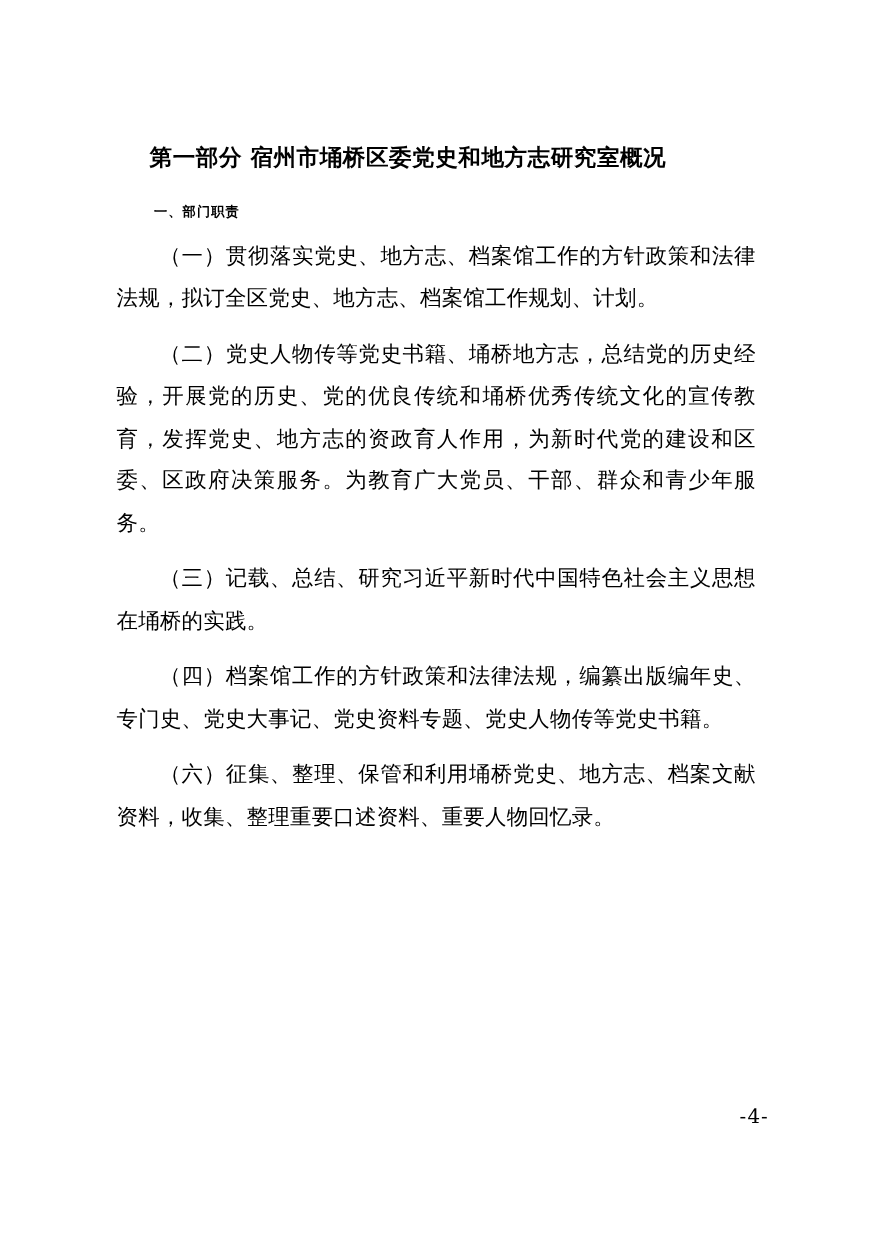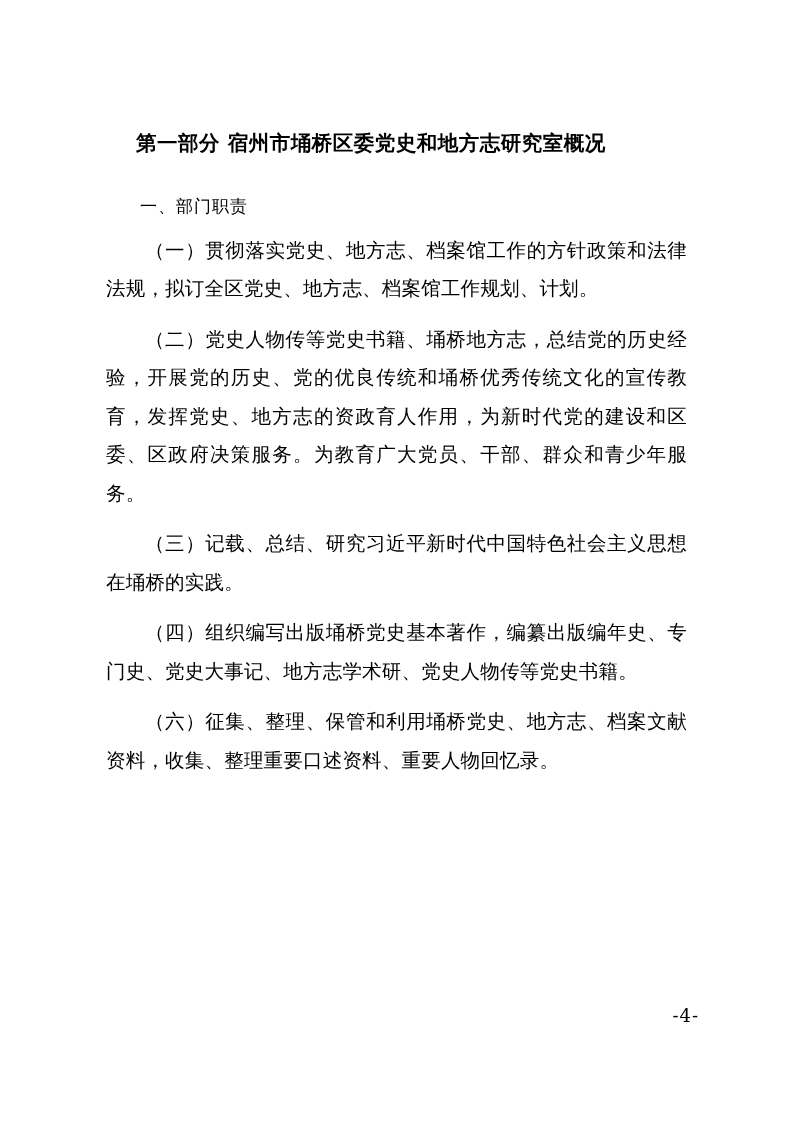--- a/index.html
+++ b/index.html
@@ -18,27 +18,27 @@
     position: relative;
     width: 793px;
     height: 1122px;
     box-sizing: border-box;
     padding: 128px 94px 0 94px;
   }
   .doc-title {
     font-size: 20.5px;
     font-weight: bold;
     letter-spacing: 0.5px;
-    margin: 0 0 34px 0;
+    margin: 0 0 24px 0;
     text-indent: 42px;
     line-height: 1.5;
   }
   .section-heading {
-    font-size: 17px;
-    font-weight: normal;
+    font-size: 12px;
+    font-weight: bold;
     margin: 0 0 6px 0;
     text-indent: 46px;
     line-height: 1.6;
     letter-spacing: 1px;
   }
   .body-par {
     font-size: 19.5px;
     line-height: 38.5px;
     margin: 12px;
     text-indent: 39px;
@@ -59,18 +59,18 @@
 
 <div class="page">
 
   <h1 class="doc-title">第一部分 宿州市埇桥区委党史和地方志研究室概况</h1>
 
   <h2 class="section-heading">一、部门职责</h2>
 
   <p class="body-par">（一）贯彻落实党史、地方志、档案馆工作的方针政策和法律法规，拟订全区党史、地方志、档案馆工作规划、计划。</p>
   <p class="body-par">（二）党史人物传等党史书籍、埇桥地方志，总结党的历史经验，开展党的历史、党的优良传统和埇桥优秀传统文化的宣传教育，发挥党史、地方志的资政育人作用，为新时代党的建设和区委、区政府决策服务。为教育广大党员、干部、群众和青少年服务。</p>
   <p class="body-par">（三）记载、总结、研究习近平新时代中国特色社会主义思想在埇桥的实践。</p>
-  <p class="body-par">（四）组织编写出版埇桥党史基本著作，编纂出版编年史、专门史、党史大事记、地方志学术研、党史人物传等党史书籍。</p>
+  <p class="body-par">（四）档案馆工作的方针政策和法律法规，编纂出版编年史、专门史、党史大事记、党史资料专题、党史人物传等党史书籍。</p>
   <p class="body-par">（六）征集、整理、保管和利用埇桥党史、地方志、档案文献资料，收集、整理重要口述资料、重要人物回忆录。</p>
 
   <div class="page-number">-4-</div>
 
 </div>
 
 </body></html>

